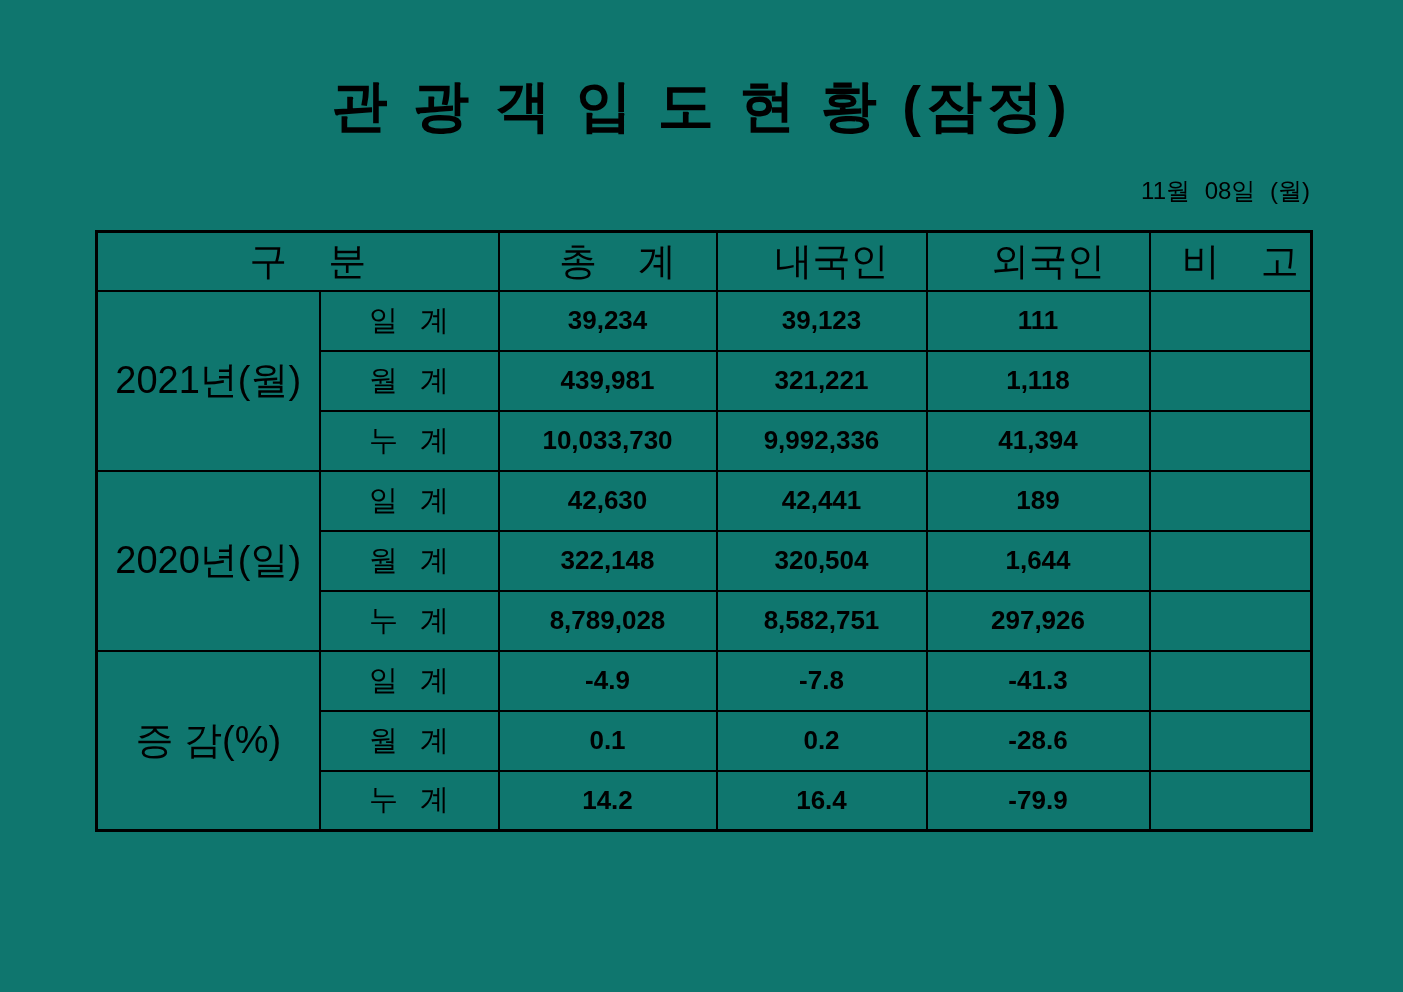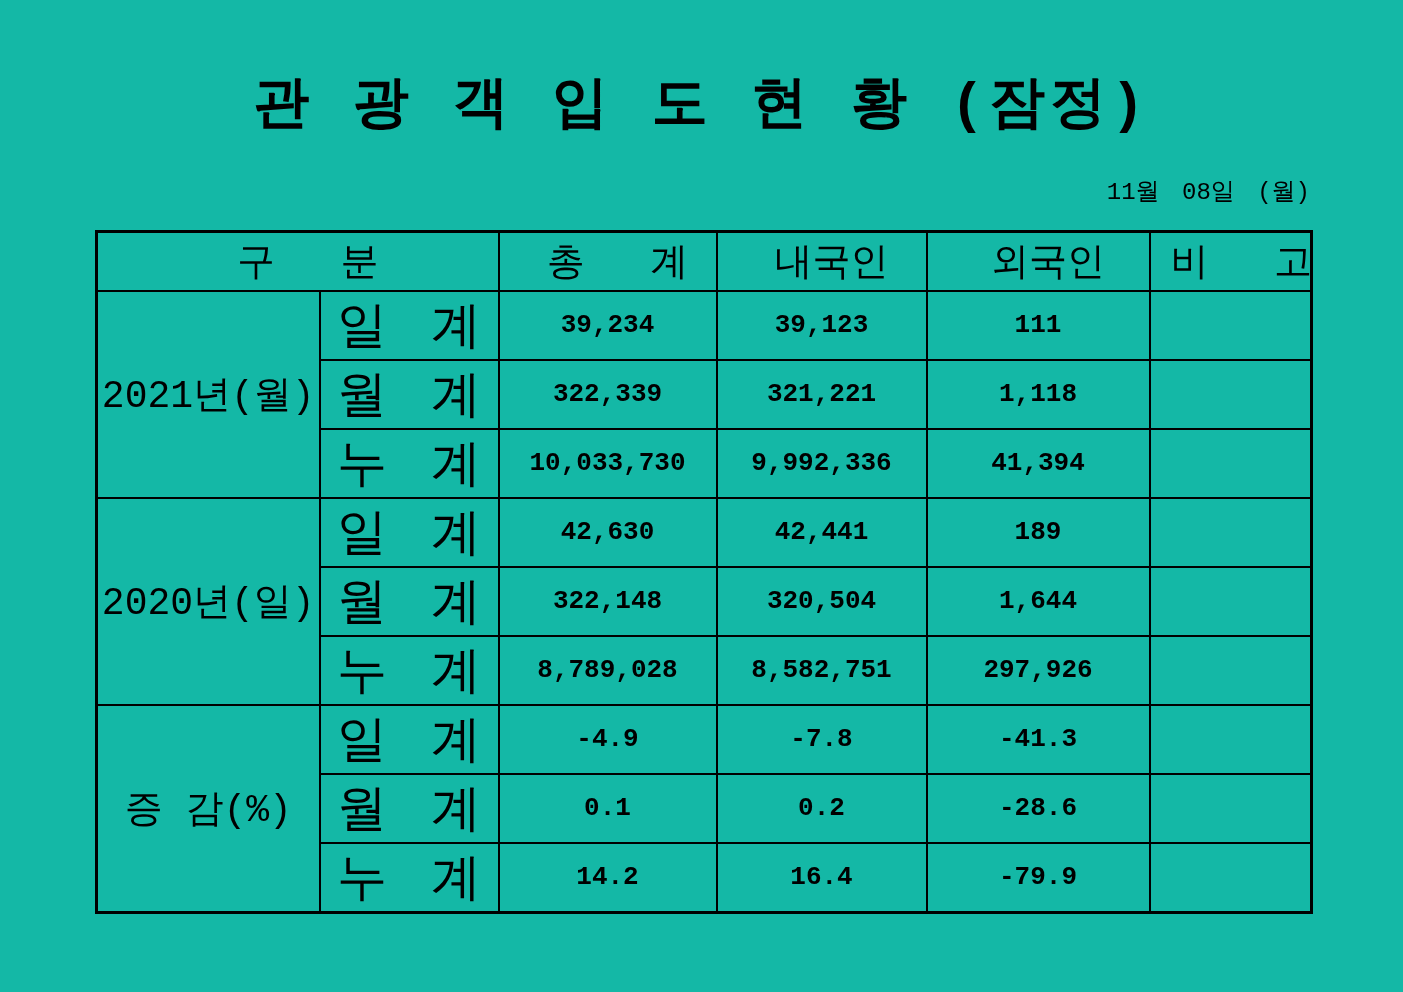--- a/index.html
+++ b/index.html
@@ -1,23 +1,23 @@
 <!DOCTYPE html>
 <html><head>
 <meta charset="utf-8">
 <style>
   * { box-sizing: border-box; }
   html, body { margin: 0; padding: 0; background: #ffffff; }
   .page {
     position: relative;
     width: 1403px;
     height: 992px;
-    background: #14b8a6;
+    background: #0f766e;
     color: #000000;
-    font-family: Liberation Mono, monospace;
+    font-family: Liberation Sans, sans-serif;
     overflow: hidden;
   }
   .doc-title {
     margin: 0;
     padding-top: 78px;
     text-align: center;
     font-size: 56px;
     line-height: 1.0;
     font-weight: 900;
     letter-spacing: 5px;
@@ -56,21 +56,21 @@
     word-spacing: 10px;
     padding-left: 20px;
   }
   tr.data-row td { height: 60px; }
   td.group-label {
     font-size: 38px;
     white-space: pre;
     margin-top: 40px;
   }
   td.row-label {
-    font-size: 50px;
+    font-size: 29px;
     white-space: pre;
     word-spacing: 14px;
   }
   td.num {
     font-size: 26px;
     font-weight: bold;
     letter-spacing: 0px;
   }
   td.remarks { font-size: 26px; }
 </style>
@@ -103,21 +103,21 @@
       <tr class="data-row">
         <td rowspan="3" class="group-label">2021년(월)</td>
         <td class="row-label">일 계</td>
         <td class="num">39,234</td>
         <td class="num">39,123</td>
         <td class="num">111</td>
         <td class="remarks"></td>
       </tr>
       <tr class="data-row">
         <td class="row-label">월 계</td>
-        <td class="num">322,339</td>
+        <td class="num">439,981</td>
         <td class="num">321,221</td>
         <td class="num">1,118</td>
         <td class="remarks"></td>
       </tr>
       <tr class="data-row">
         <td class="row-label">누 계</td>
         <td class="num">10,033,730</td>
         <td class="num">9,992,336</td>
         <td class="num">41,394</td>
         <td class="remarks"></td>

